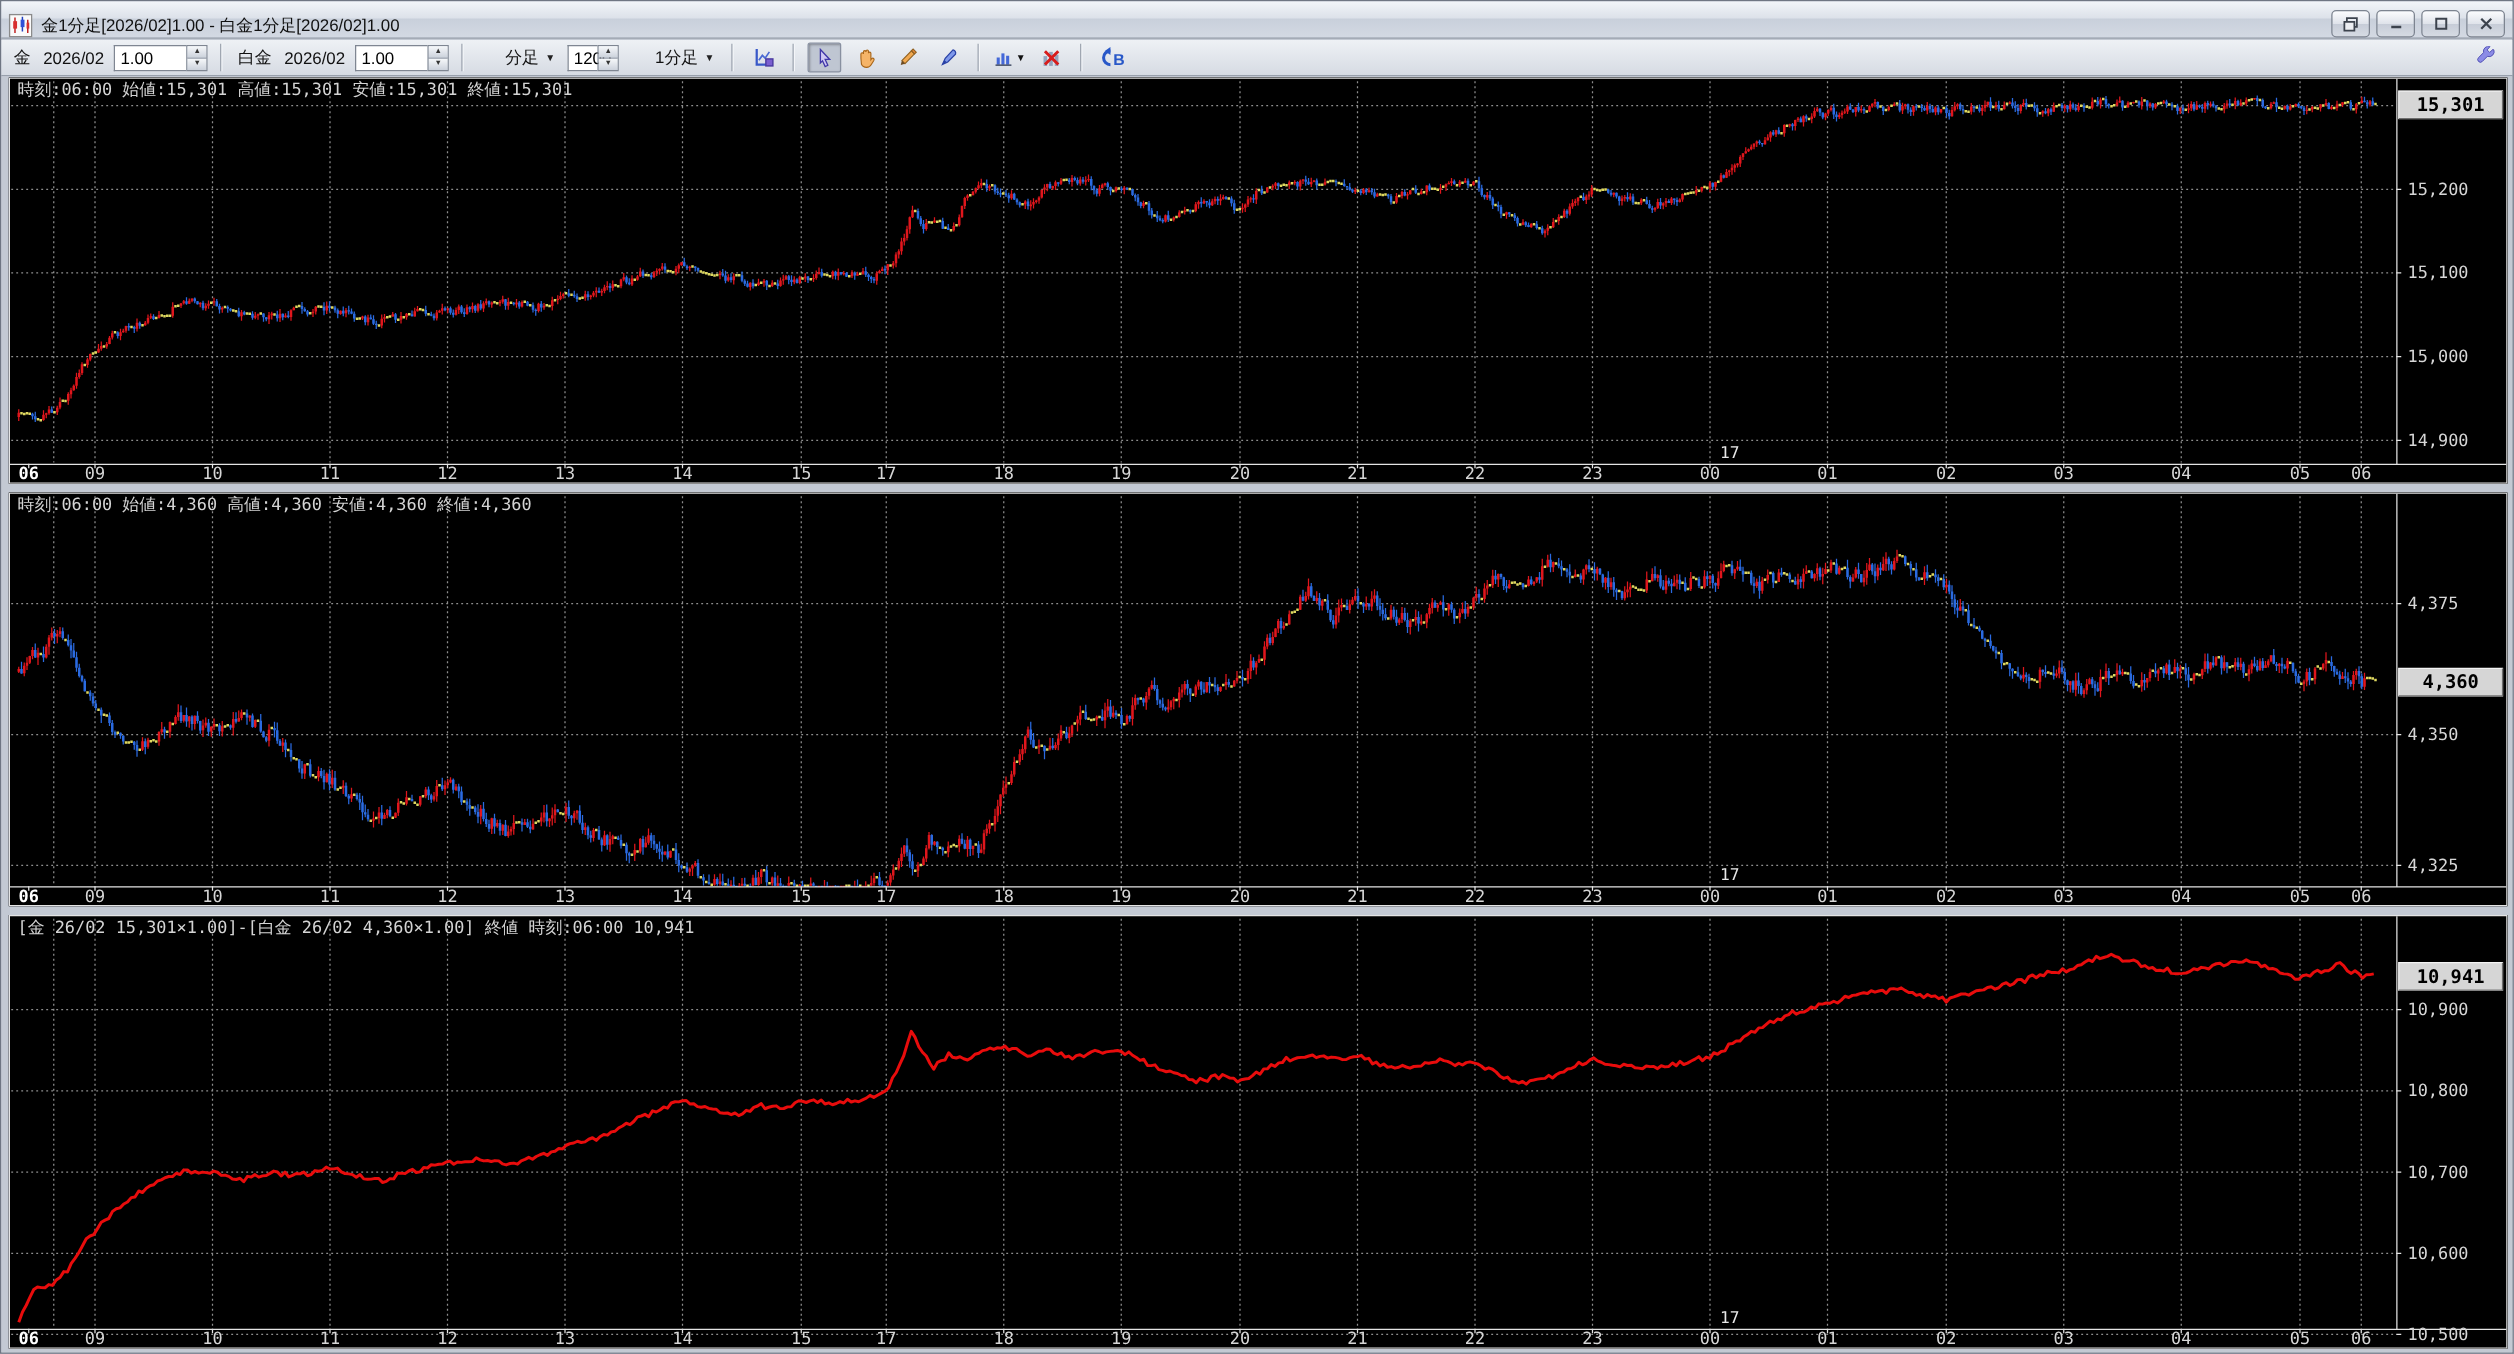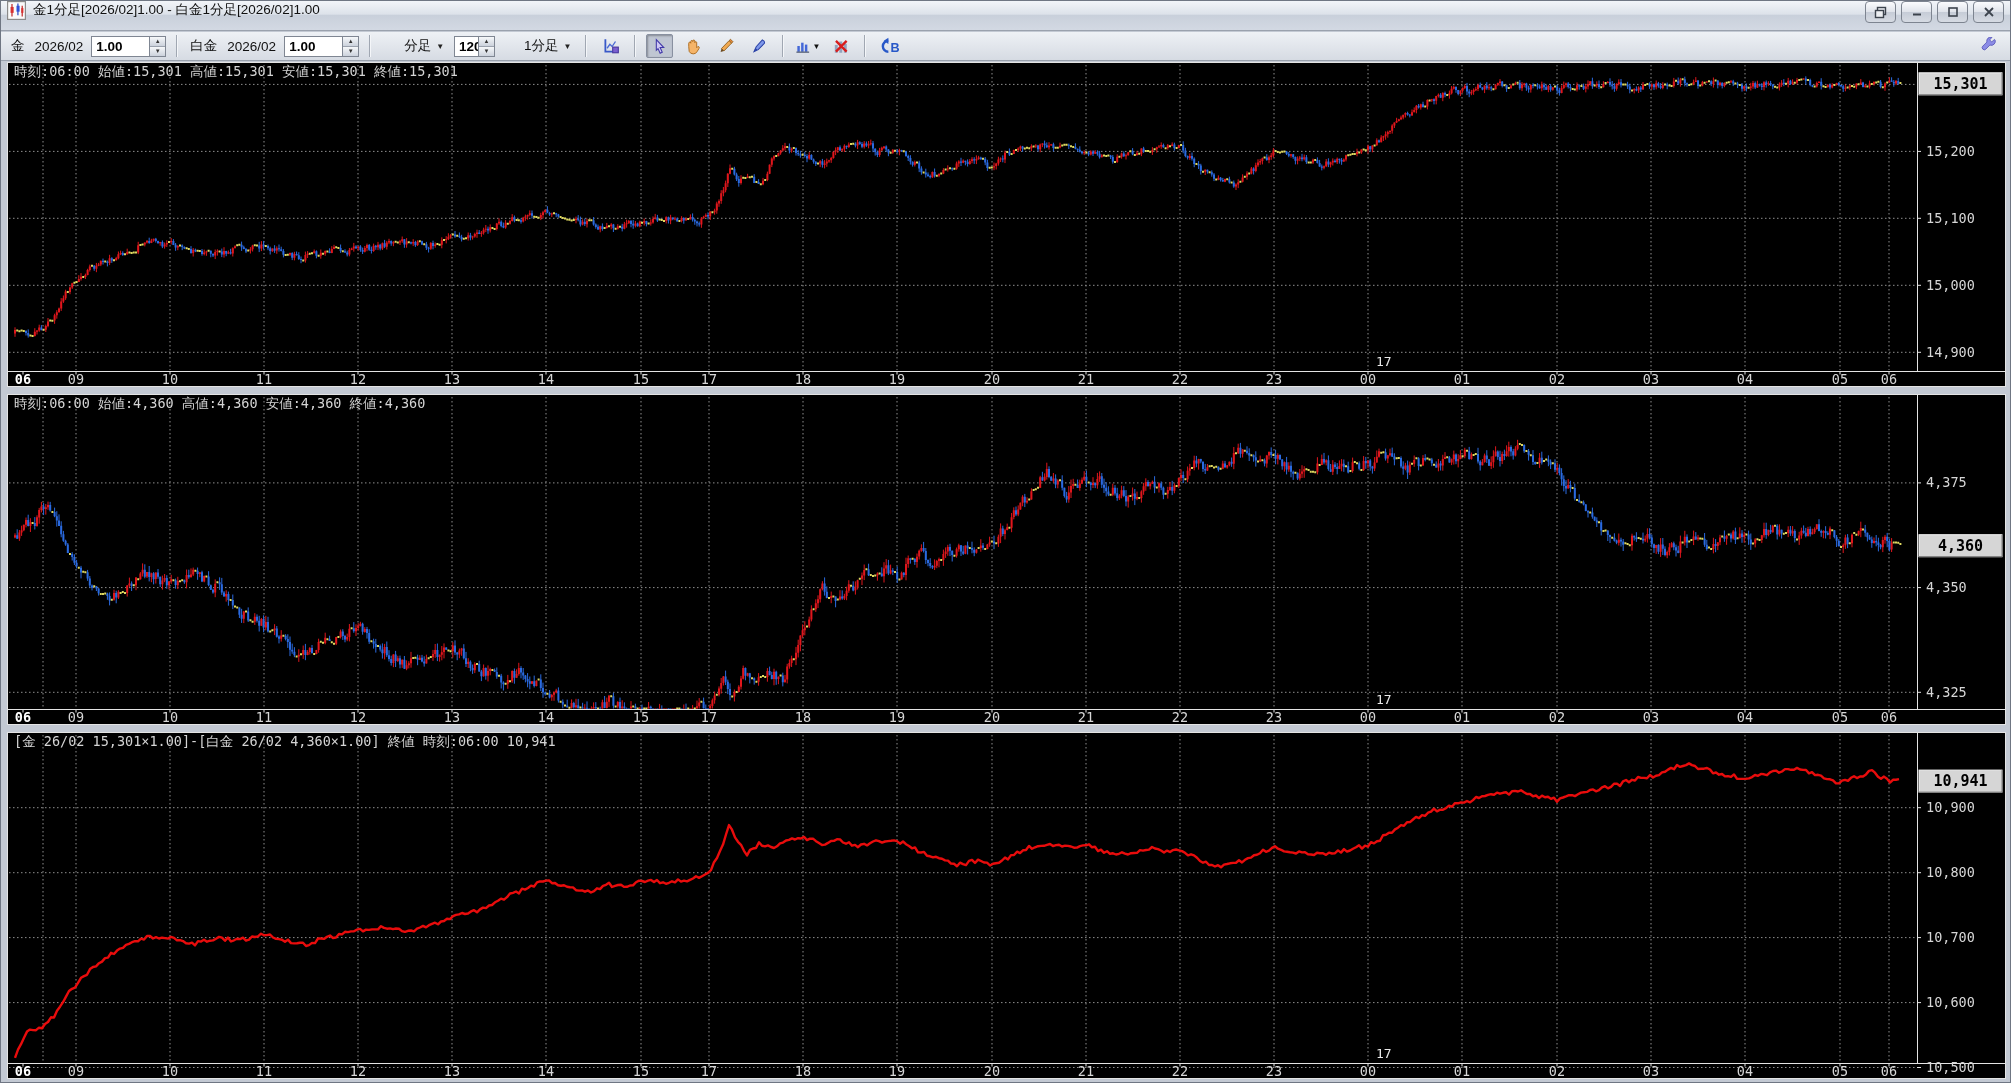--- a/index.html
+++ b/index.html
@@ -8,41 +8,41 @@
     position:relative;width:2011px;height:1083px;
     background:#c3c9d3;border:1px solid #6f7683;
     font-family:"Liberation Sans", sans-serif;
     overflow:hidden;
   }
   
   .titlebar{
     position:absolute;top:0;left:0;right:0;height:30px;
     background:linear-gradient(#f2f5f9,#dde2ea 45%,#c9d0db 50%,#d3d9e3);
     border-bottom:1px solid #9aa1ad;
-    display:flex;align-items:flex-start;padding:0 6px;gap:7px;
+    display:flex;align-items:flex-end;padding:0 6px;gap:7px;
   }
   .app-icon{width:19px;height:19px;flex:0 0 auto;}
   .title-text{font-size:13.5px;color:#111;white-space:nowrap;flex:1;}
   .winbtns{display:flex;gap:5px;}
   .winbtn{
     width:31px;height:22px;border:1px solid #7d8490;border-radius:4px;
     background:linear-gradient(#fbfcfe,#dfe3ea 50%,#c6ccd7 51%,#d6dbe3);
     display:flex;align-items:center;justify-content:center;cursor:default;
   }
   
   .toolbar{
     position:absolute;top:31px;left:0;right:0;height:29px;
     background:linear-gradient(#eef1f5,#d6dbe3);
     border-bottom:1px solid #98a0ac;
     display:flex;align-items:center;padding:0 8px;gap:6px;
     font-size:13.5px;color:#111;
   }
   .tb-sep{width:2px;height:22px;border-left:1px solid #a0a7b2;border-right:1px solid #f4f6f9;margin:0 4px;}
   .tb-label{padding:0 2px;white-space:nowrap;}
-  .spinbox{display:flex;align-items:stretch;height:21px;font-weight:bold;}
+  .spinbox{display:flex;align-items:stretch;height:21px;}
   .spinbox .val{
     width:58px;background:#fff;border:1px solid #7f8692;border-right:none;
     font-size:13.5px;display:flex;align-items:center;padding:0 4px;color:#000;
   }
   .spinbox .val.narrow{width:24px;}
   .spin{width:17px;display:flex;flex-direction:column;border:1px solid #7f8692;}
   .spin span{
     flex:1;display:flex;align-items:center;justify-content:center;
     font-size:6px;color:#333;background:linear-gradient(#f6f8fa,#ccd2dc);
   }

